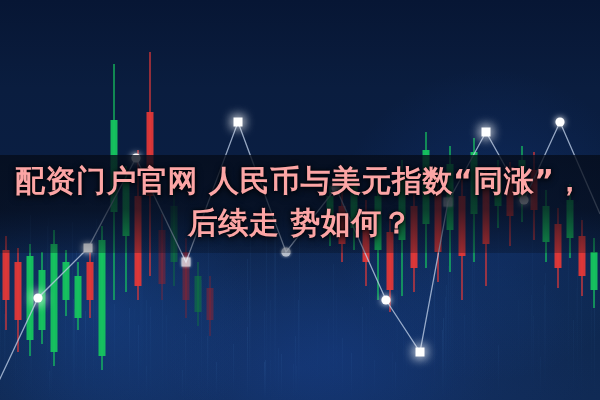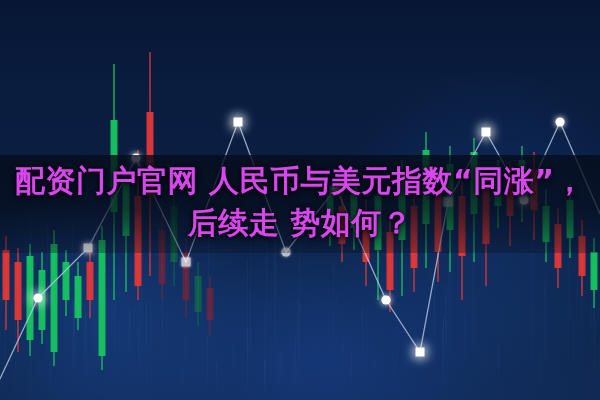--- a/index.html
+++ b/index.html
@@ -44,21 +44,21 @@
   
   #chartsvg{position:absolute;inset:0;}
   
   .band{
     position:absolute;left:0;right:0;top:155px;height:98px;
     background:linear-gradient(180deg, rgba(5,12,26,.80) 0%, rgba(5,12,26,.72) 55%, rgba(5,12,26,.30) 100%);
   }
   .headline{
     position:absolute;left:0;right:0;top:160px;
     text-align:center;
-    color:#d946ef;
+    color:#fca5a5;
     font-size:30px;
     font-weight:bold;
     line-height:42px;
     letter-spacing:.5px;
     padding:0 10px;
     box-sizing:border-box;
     text-shadow:0 2px 7px rgba(0,0,0,.95), 0 0 3px rgba(0,0,0,.9);
     white-space:normal;
   }
 </style>

